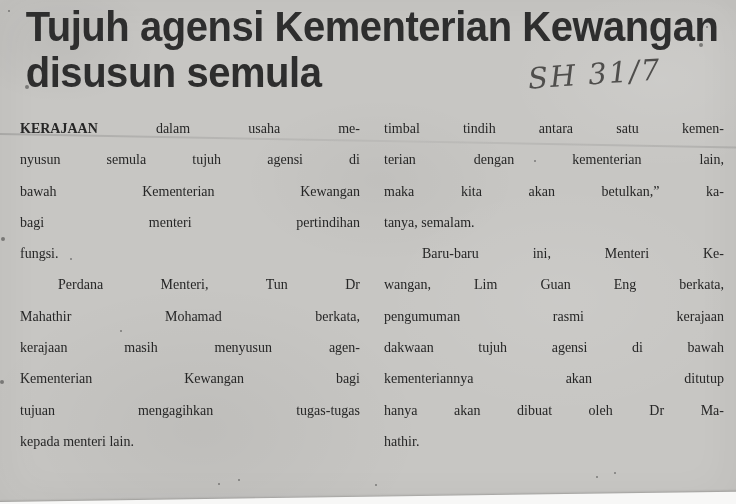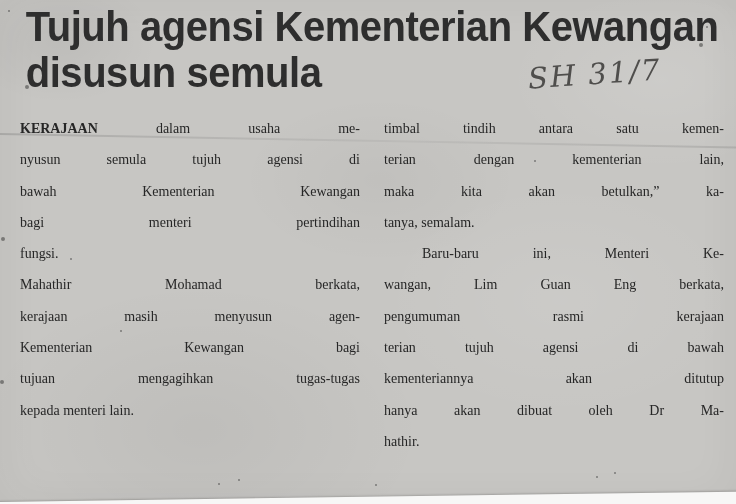--- a/index.html
+++ b/index.html
@@ -104,34 +104,35 @@
 
 <div class="annotation">SH 31/7</div>
 
 <div class="columns">
   <div class="col">
       <div class="body-line"><b>KERAJAAN</b> dalam usaha me-</div>
       <div class="body-line">nyusun semula tujuh agensi di</div>
       <div class="body-line">bawah Kementerian Kewangan</div>
       <div class="body-line">bagi menteri pertindihan</div>
       <div class="body-line end">fungsi.</div>
+      <div class="body-line indent">Perdana Menteri, Tun Dr</div>
       <div class="body-line">Mahathir Mohamad berkata,</div>
       <div class="body-line">kerajaan masih menyusun agen-</div>
       <div class="body-line">Kementerian Kewangan bagi</div>
       <div class="body-line">tujuan mengagihkan tugas-tugas</div>
       <div class="body-line end">kepada menteri lain.</div>
     </div>
   <div class="col">
       <div class="body-line">timbal tindih antara satu kemen-</div>
       <div class="body-line">terian dengan kementerian lain,</div>
       <div class="body-line">maka kita akan betulkan,” ka-</div>
       <div class="body-line end">tanya, semalam.</div>
       <div class="body-line indent">Baru-baru ini, Menteri Ke-</div>
       <div class="body-line">wangan, Lim Guan Eng berkata,</div>
       <div class="body-line">pengumuman rasmi kerajaan</div>
-      <div class="body-line">terian tujuh agensi di bawah</div>
+      <div class="body-line">dakwaan tujuh agensi di bawah</div>
       <div class="body-line">kementeriannya akan ditutup</div>
       <div class="body-line">hanya akan dibuat oleh Dr Ma-</div>
       <div class="body-line end">hathir.</div>
     </div>
 </div>
 
 <div class="bottom-edge"></div>
 
 </body></html>

